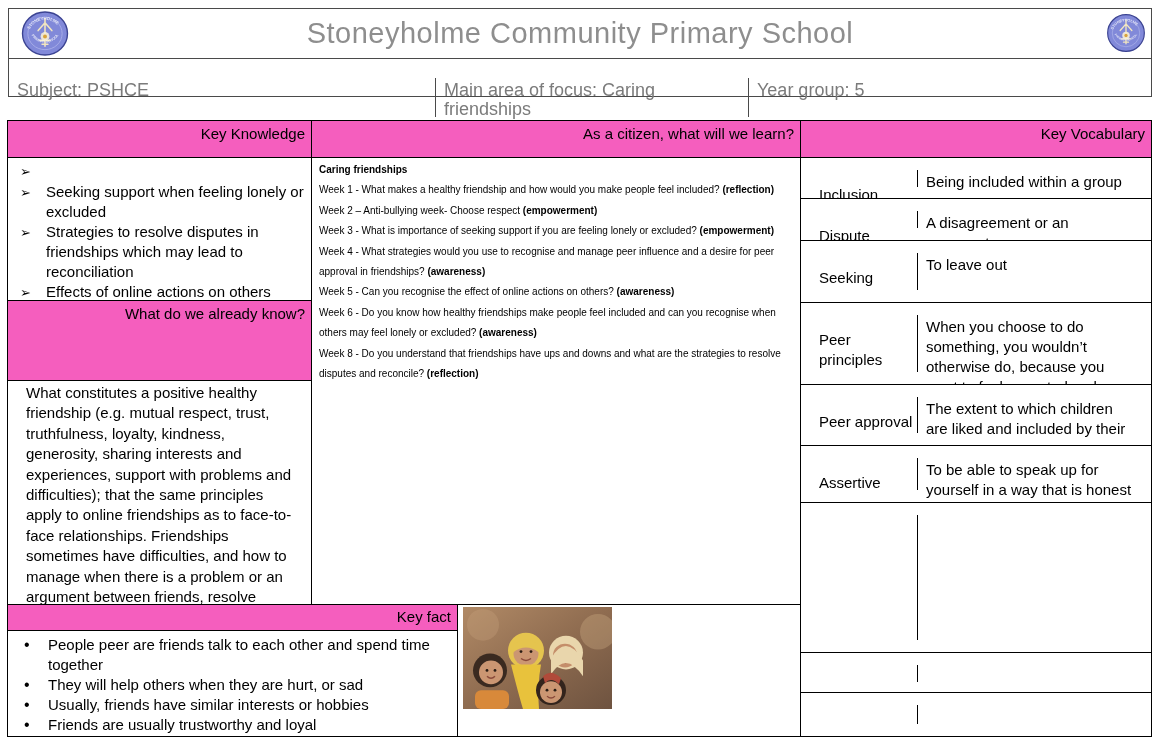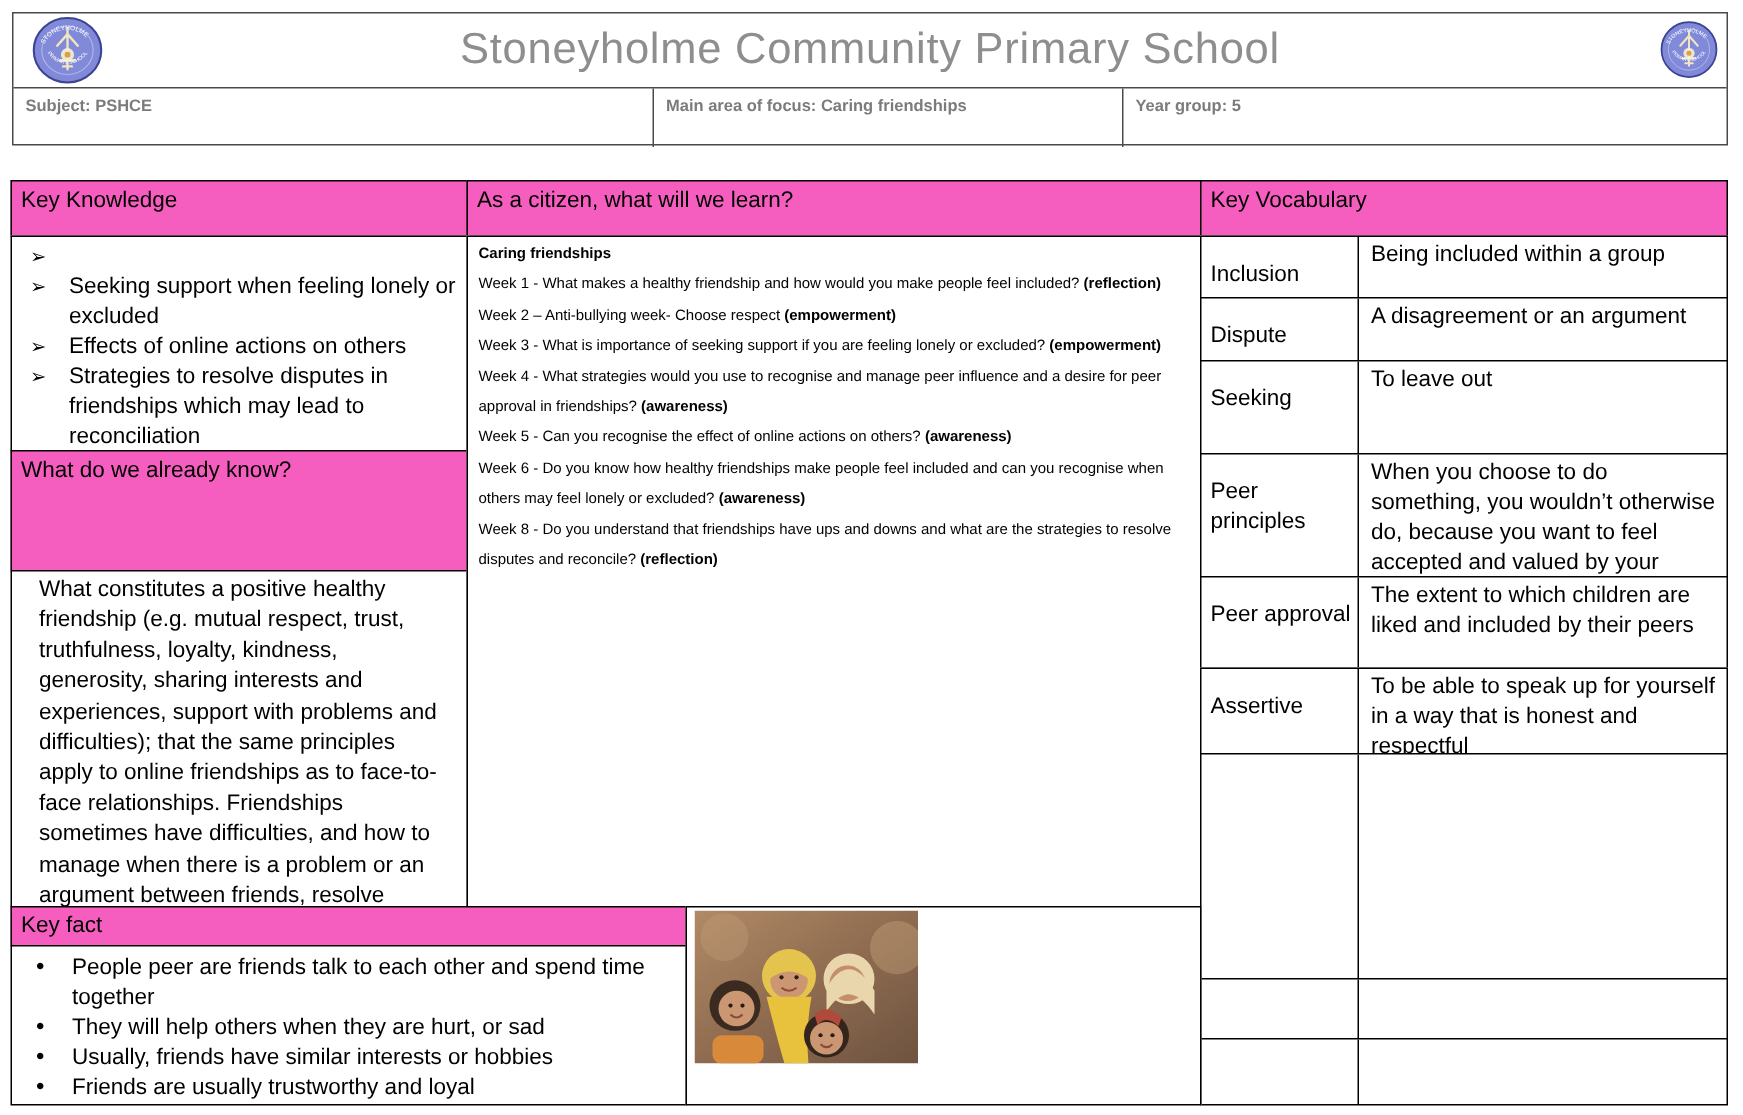--- a/index.html
+++ b/index.html
@@ -10,57 +10,57 @@
   }
   html,body{margin:0;padding:0;background:#fff;}
   .page{
     position:relative;width:1162px;height:743px;background:#fff;overflow:hidden;
     font-family:"Liberation Sans", sans-serif;color:#000;
   }
   .cell{
     position:absolute;box-sizing:border-box;border:1px solid #000;background:#fff;
     font-size:15px;line-height:20px;
   }
-  .pink{background:var(--pink);}
+  .pink{background:var(--pink);text-align:right;}
   .hdrpad{padding:3px 6px;}
   
   .band{
     position:absolute;left:8px;top:8px;width:1144px;height:89px;
     box-sizing:border-box;border:1px solid var(--hdr-border);
   }
   .titlerow{
     position:relative;height:49px;border-bottom:1px solid var(--hdr-border);
     display:flex;align-items:center;justify-content:center;
   }
   .schooltitle{
     font-size:29px;color:var(--title-gray);letter-spacing:.5px;white-space:nowrap;
   }
   .logo{position:absolute;}
   .logo.left{left:12px;top:2px;width:48px;height:45px;}
   .logo.right{right:5px;top:4px;width:40px;height:40px;}
-  .subjrow{display:flex;height:39px;font-weight:bold;color:var(--subject-gray);font-size:11px;line-height:19px;}
+  .subjrow{display:flex;height:39px;font-weight:normal;color:var(--subject-gray);font-size:18px;line-height:19px;margin-top:19px;}
   .subjcell{box-sizing:border-box;padding:3px 8px;}
   .subjcell.c1{width:427px;border-right:1px solid var(--hdr-border);}
   .subjcell.c2{width:313px;border-right:1px solid var(--hdr-border);}
   .subjcell.c3{flex:1;}
   
   .li{display:flex;margin:0;}
   .li .ab{flex:none;width:38px;padding-left:12px;box-sizing:border-box;}
   .li .ab::before{content:"\27A2";font-size:13px;}
   .li .db{flex:none;width:40px;padding-left:16px;box-sizing:border-box;}
   .li .db::before{content:"\2022";font-size:16px;}
   .li .t{flex:1;padding-right:4px;}
   
   .weeks{padding:2px 7px;font-size:10px;line-height:20.4px;overflow:hidden;}
   .wk b{font-weight:bold;}
   .wktitle{font-weight:bold;}
   
   .para{padding:2px 18px;line-height:20.4px;overflow:hidden;}
   
-  .vrow{left:800px;width:352px;display:flex;padding:0;}
+  .vrow{left:800px;width:352px;display:flex;padding:12px;}
   .vterm{width:105px;box-sizing:border-box;border-right:1px solid #000;padding:15px 4px 2px 6px;}
   .vdef{flex:1;padding:2px 4px 2px 8px;}
   .photobox{position:absolute;left:5px;top:2px;width:149px;height:102px;}
 </style>
 </head>
 <body>
 
 <div class="page">
 
   <div class="band">
@@ -107,25 +107,25 @@
   <div class="cell" style="left:7px;top:157px;width:305px;height:144px;padding:3px 0 0 0;overflow:hidden">
     <div class="li">
       <span class="ab"></span>
     </div>
     <div class="li">
       <span class="ab"></span>
       <span class="t">Seeking support when feeling lonely or excluded</span>
     </div>
     <div class="li">
       <span class="ab"></span>
+      <span class="t">Strategies to resolve disputes in friendships which may lead to reconciliation</span>
+    </div>
+    <div class="li">
+      <span class="ab"></span>
       <span class="t">Effects of online actions on others</span>
-    </div>
-    <div class="li">
-      <span class="ab"></span>
-      <span class="t">Strategies to resolve disputes in friendships which may lead to reconciliation</span>
     </div>
   </div>
 
   <div class="cell pink hdrpad" style="left:7px;top:300px;width:305px;height:81px">What do we already know?</div>
   <div class="cell para" style="left:7px;top:380px;width:305px;height:225px">What constitutes a positive healthy friendship (e.g. mutual respect, trust, truthfulness, loyalty, kindness, generosity, sharing interests and experiences, support with problems and difficulties); that the same principles apply to online friendships as to face-to-face relationships. Friendships sometimes have difficulties, and how to manage when there is a problem or an argument between friends, resolve disputes and reconcile differences.</div>
 
   <div class="cell weeks" style="left:311px;top:157px;width:490px;height:448px">
     <div class="wktitle">Caring friendships</div>
     <div class="wk"><span>Week 1 - What makes a healthy friendship and how would you make people feel included? </span><b>(reflection)</b></div>
     <div class="wk"><span>Week 2 – Anti-bullying week- Choose respect </span><b>(empowerment)</b></div>

